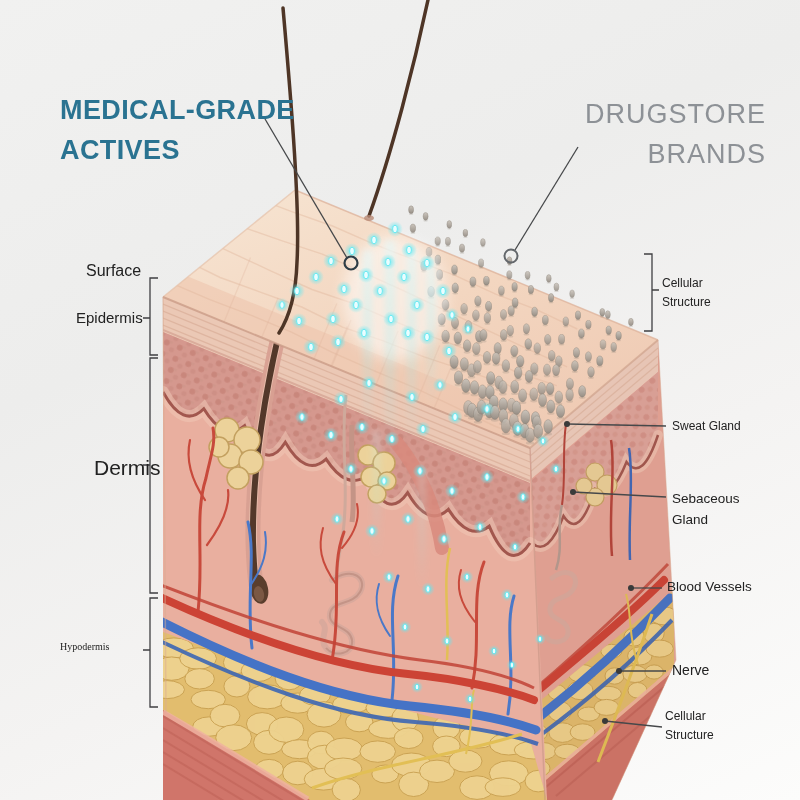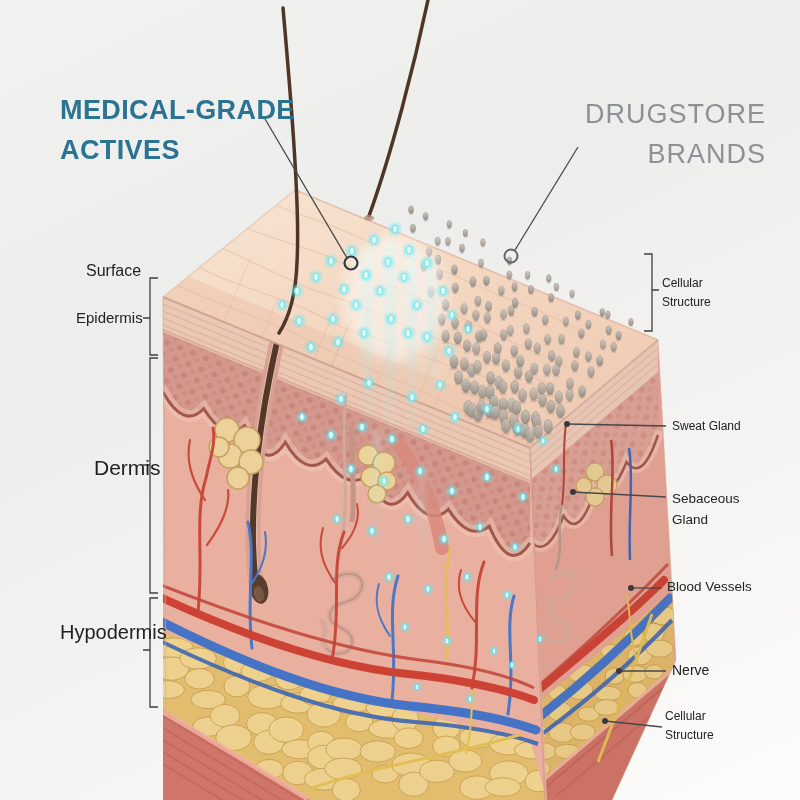--- a/index.html
+++ b/index.html
@@ -10,21 +10,21 @@
   }
   .stage{position:relative;width:800px;height:800px;}
   svg.illu{position:absolute;left:0;top:0;}
   .lbl{position:absolute;color:var(--label_text,#222);white-space:nowrap;}
   .title{font-size:27px;font-weight:700;letter-spacing:.4px;line-height:40px;}
   #title-left{left:60px;top:90px;color:var(--accent_teal,#2a7391);}
   #title-right{left:585px;top:94px;color:var(--title_gray,#8d9196);font-weight:500;letter-spacing:1px;text-align:right;}
   #lbl-surface{left:86px;top:254px;font-size:16px;margin-top:8px;}
   #lbl-epidermis{left:76px;top:309px;font-size:15px;}
   #lbl-dermis{left:94px;top:456px;font-size:21px;}
-  #lbl-hypodermis{left:60px;top:621px;font-size:20px;}
+  #lbl-hypodermis{left:60px;top:641px;font-size:10px;font-family:Liberation Serif, serif;}
   #lbl-cs-top{left:662px;top:274px;font-size:12px;line-height:19px;}
   #lbl-sweat{left:672px;top:419px;font-size:12px;}
   #lbl-sebaceous{left:672px;top:488px;font-size:13.5px;line-height:21px;}
   #lbl-blood{left:667px;top:579px;font-size:13.5px;text-align:center;}
   #lbl-nerve{left:672px;top:662px;font-size:14px;}
   #lbl-cs-bottom{left:665px;top:707px;font-size:12px;line-height:19px;}
 </style>
 </head>
 <body style="--accent_teal: #2a7391; --title_gray: #8d9196; --label_text: #222222; --leader_line: #46484a; --particle_cyan: #5ee9f2; --particle_cyan_core: #eafdff; --particle_gray: #a59d94; --particle_gray_light: #c6bfb6; --particle_gray_dark: #8a8279; --artery_red: #cc4335; --vein_blue: #4573c6; --nerve_yellow: #e2bf55; --skin_surface: #f2d4bd; --epidermis_pink: #d5988e; --dermis_salmon: #e9af9f; --fat_yellow: #e2bd6e; --muscle_rose: #d0756a;">
 

